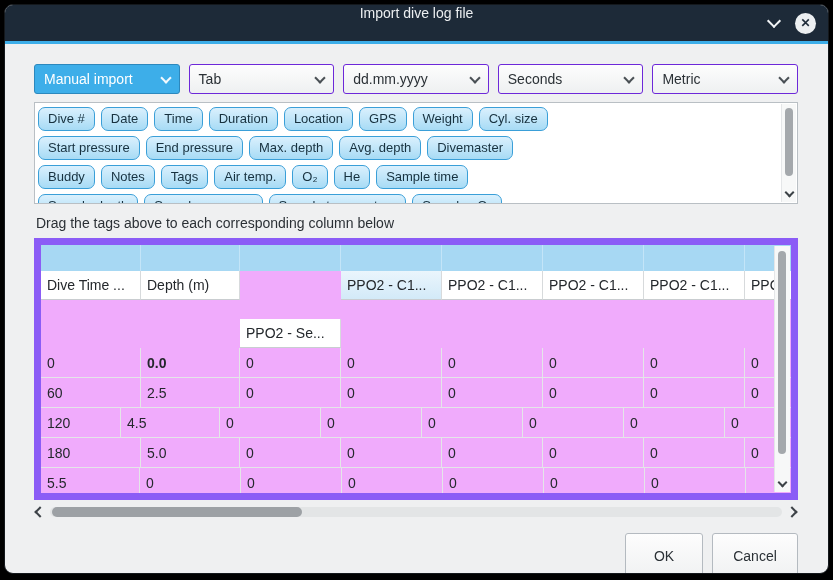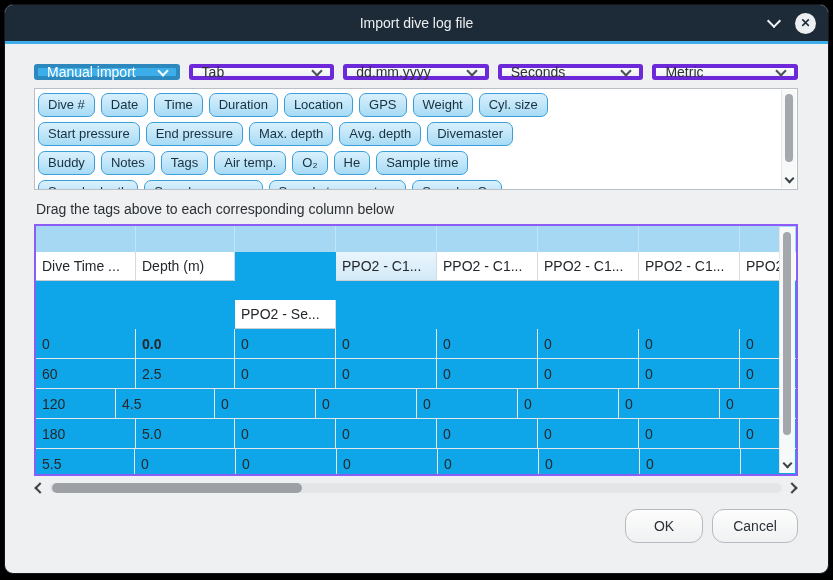--- a/index.html
+++ b/index.html
@@ -1,62 +1,62 @@
 <!DOCTYPE html>
 <html><head>
 <meta charset="utf-8">
 <style>
   html,body{margin:0;padding:0;}
   body{width:833px;height:580px;background:#000;font-family:"Liberation Sans",sans-serif;position:relative;overflow:hidden;}
   .window{position:absolute;left:4px;top:4px;right:4px;bottom:6px;background:#eff0f1;border-radius:9px;overflow:hidden;border:1px solid #14181c;}
   
-  .titlebar{height:36px;background:#1d2a38;display:flex;align-items:center;justify-content:center;position:relative;}
+  .titlebar{height:36px;background:#1d2a38;display:flex;align-items:flex-start;justify-content:center;position:relative;}
   .title{color:#eceff1;font-size:14px;}
   .tb-controls{position:absolute;right:12px;top:0;height:36px;display:flex;align-items:center;gap:16px;}
   .chev{display:inline-block;width:7px;height:7px;border-right:2px solid #3c4247;border-bottom:2px solid #3c4247;}
   .chev.down{transform:rotate(45deg);}
   .chev.left{transform:rotate(135deg);}
   .chev.right{transform:rotate(-45deg);}
   .chev.white{border-color:#f2f5f7;width:8px;height:8px;margin-top:-4px;}
   .close-btn{width:21px;height:21px;border-radius:50%;background:#eceff1;display:flex;align-items:center;justify-content:center;color:#1d2a38;font-size:12px;font-weight:bold;cursor:default;}
   .accent{height:3px;background:#3daee9;}
   
   .content{padding:20px 30px 0 29px;}
   .combo-row{display:flex;gap:9px;}
-  .combo{flex:1;height:16px;box-sizing:border-box;border:4px solid #6d28d9;border-radius:3px;background:linear-gradient(#fdfdfd,#eef0f1);display:flex;align-items:center;padding:0 9px;font-size:14px;color:#2b3136;}
+  .combo{flex:1;height:30px;box-sizing:border-box;border:1px solid #6d28d9;border-radius:3px;background:linear-gradient(#fdfdfd,#eef0f1);display:flex;align-items:center;padding:0 9px;font-size:14px;color:#2b3136;}
   .combo .chev{margin-left:auto;width:6px;height:6px;border-color:#4a5055;margin-top:-2px;}
   .combo.selected{background:#3daee9;border-color:#2c88bd;color:#fff;}
   .combo.selected .chev{border-color:#f2f9fd;}
   
   .tag-area{margin-top:8px;height:100px;background:#fff;border:1px solid #b9bfc4;position:relative;overflow:hidden;}
   .tag-rows{padding:4px 20px 0 3px;}
   .tag-row{display:flex;gap:6px;margin-bottom:5px;}
   .tag{display:inline-block;padding:2px 9px;border:1px solid #3a9fd8;border-radius:7px;background:linear-gradient(#daf0fd,#a7dbf5);font-size:13px;line-height:18px;color:#17313f;white-space:nowrap;}
   .vscroll{position:absolute;top:1px;right:1px;bottom:1px;width:14px;background:#f7f8f8;border-left:1px solid #e4e6e8;}
   .vhandle{position:absolute;left:3px;width:8px;background:#a4a8ac;border-radius:4px;}
   .sb-arrow{position:absolute;bottom:6px;left:4px;width:5px;height:5px;}
   
   .instruction{margin:11px 0 7px 2px;font-size:14px;color:#2b3035;}
   
-  .table-wrap{position:relative;height:248px;background:#0ea5e9;border:2px solid #8b5cf6;overflow:hidden;}
+  .table-wrap{position:relative;height:248px;background:#f0abfc;border:7px solid #8b5cf6;overflow:hidden;}
   .table-inner{width:805px;}
   .drop-row,.header-row,.trow{display:flex;}
   .dcell{height:26px;box-sizing:border-box;background:#a7d8f3;border-right:1px solid #c3e5f8;flex:none;}
   .hcell{height:29px;box-sizing:border-box;border-right:1px solid #d7dadc;border-bottom:1px solid #c9cdd0;display:flex;align-items:center;padding-left:6px;font-size:14px;color:#24282c;background:#fff;flex:none;white-space:nowrap;overflow:hidden;}
   .hcell.hl{background:linear-gradient(#eaf5fc,#d3eaf8);}
   .tcell{height:30px;box-sizing:border-box;border-right:1px solid #e4e6e8;border-bottom:1px solid #e4e6e8;display:flex;align-items:center;padding-left:6px;font-size:14px;color:#24282c;flex:none;}
   .table-vscroll{width:15px;background:#f7f8f8;border-left:1px solid #e4e6e8;}
   
   .hscroll{height:14px;display:flex;align-items:center;gap:6px;margin-top:5px;padding:0 2px;}
   .hscroll .chev{width:6px;height:6px;}
   .htrack{flex:1;height:10px;background:#e3e5e6;border-radius:5px;position:relative;}
   .hhandle{position:absolute;left:2px;top:0;height:10px;width:250px;background:#9da1a5;border-radius:5px;}
   
   .button-row{display:flex;justify-content:flex-end;gap:9px;margin-top:14px;}
-  .btn{height:34px;background:linear-gradient(#fdfdfd,#f0f1f2);border:1px solid #b4bac0;border-radius:12px;font-family:"Liberation Sans",sans-serif;font-size:14px;color:#2b3136;}
+  .btn{height:46px;background:linear-gradient(#fdfdfd,#f0f1f2);border:1px solid #b4bac0;border-radius:3px;font-family:"Liberation Sans",sans-serif;font-size:14px;color:#2b3136;}
   .btn.ok{width:78px;}
   .btn.cancel{width:86px;}
 </style>
 </head>
 <body>
 
 <div class="window">
 
   <div class="titlebar">
     <span class="title">Import dive log file</span>

